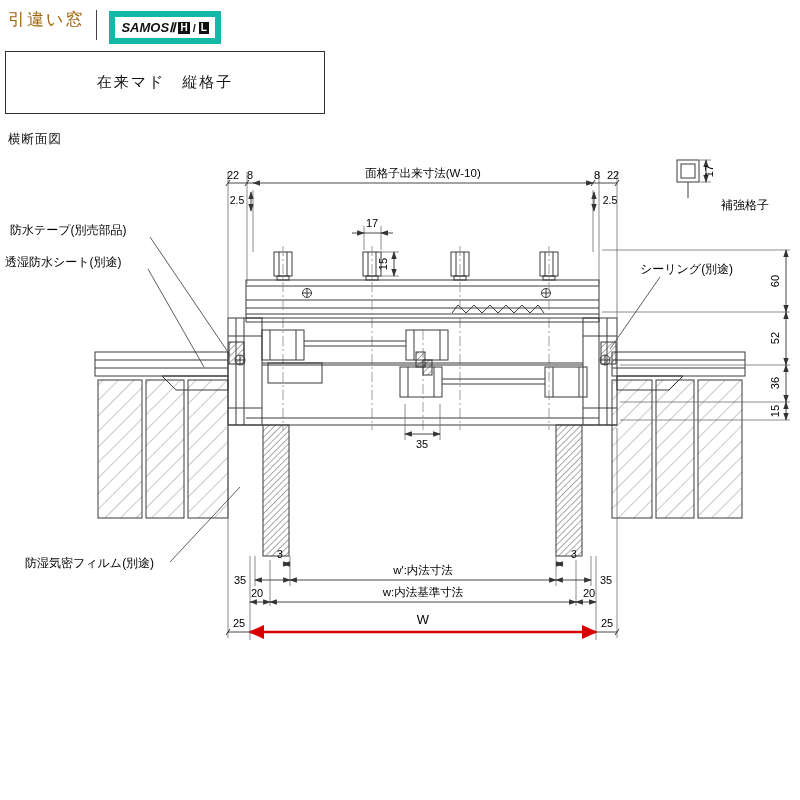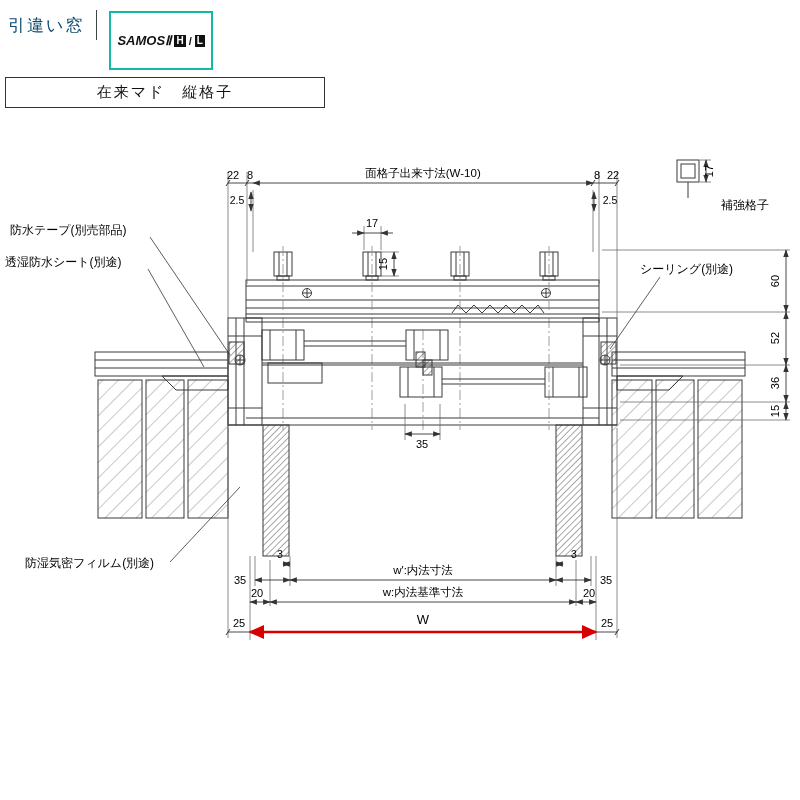--- a/index.html
+++ b/index.html
@@ -1,29 +1,29 @@
 <!DOCTYPE html>
 <html><head>
 <meta charset="utf-8">
 <style>
   html,body{margin:0;padding:0;background:#fff;}
   .page{position:relative;width:800px;height:800px;background:#fff;
         font-family:"Liberation Sans",sans-serif;color:#111;overflow:hidden;}
   .header{display:flex;align-items:flex-start;padding:8px 8px 0 8px;}
-  .h-cat{font-size:17px;letter-spacing:2px;color:#0c4a6e;margin-top:6px;}
+  .h-cat{font-size:17px;letter-spacing:2px;color:#a16207;margin-top:0;}
   .h-divider{width:1px;background:#444;height:30px;margin:2px 12px 0 12px;}
   .h-title{font-size:23px;font-weight:bold;letter-spacing:2px;margin:0 14px 0 0;}
-  .brand-badge{display:flex;align-items:center;gap:3px;border:2px solid #14b8a6;
-               padding:20px 6px;margin-top:3px;font-size:13px;font-weight:bold;font-style:italic;}
+  .brand-badge{display:flex;align-items:center;gap:3px;border:6px solid #14b8a6;
+               padding:3px 6px;margin-top:3px;font-size:13px;font-weight:bold;font-style:italic;}
   .bb{background:#111;color:#fff;font-style:normal;font-size:10px;line-height:12px;
       padding:0 2px;font-weight:bold;}
   .bsep{font-style:normal;font-size:11px;}
   .h-note{margin-left:auto;font-size:15px;letter-spacing:1px;margin-top:2px;}
   .subtype-box{width:318px;border:1px solid #333;text-align:center;font-size:15px;
-               letter-spacing:2px;padding:5px 0;margin:7px 0 0 5px;}
+               letter-spacing:2px;padding:21px 0;margin:7px 0 0 5px;}
   .view-label{font-size:12.5px;margin:17px 0 0 8px;letter-spacing:1px;}
   svg.draw{position:absolute;left:0;top:0;}
   svg text{font-family:"Liberation Sans",sans-serif;fill:#000;}
   .t10{font-size:10.5px;} .t11{font-size:11px;} .t11b{font-size:11.5px;}
   .t12{font-size:12px;} .t13{font-size:13px;}
   .s{stroke:#3a3a3a;stroke-width:1;fill:none;}
   .thin{stroke:#666;stroke-width:0.75;fill:none;}
   .dim{stroke:#333;stroke-width:0.9;fill:none;}
   .lead{stroke:#333;stroke-width:0.8;fill:none;}
   .cl{stroke:#888;stroke-width:0.8;stroke-dasharray:10 3 2 3;fill:none;}
@@ -43,20 +43,21 @@
       <span class="bb">H</span>
       <span class="bsep">/</span>
       <span class="bb">L</span>
     </div>
   </div>
 
   <div class="subtype-box">
     <span>在来マド　縦格子</span>
   </div>
 
+  <div class="view-label">横断面図</div>
 
   <svg class="draw" width="800" height="800" viewBox="0 0 800 800">
     <defs>
       <pattern id="hW" patternUnits="userSpaceOnUse" width="11" height="11" patternTransform="rotate(45)">
         <line x1="0" y1="0" x2="0" y2="11" stroke="#999" stroke-width="1.1"></line>
       </pattern>
       <pattern id="hD" patternUnits="userSpaceOnUse" width="4.5" height="4.5" patternTransform="rotate(45)">
         <line x1="0" y1="0" x2="0" y2="4.5" stroke="#555" stroke-width="1"></line>
       </pattern>
       <marker id="ab" viewBox="0 0 10 10" refX="9" refY="5" markerWidth="8.5" markerHeight="8.5" orient="auto-start-reverse">

